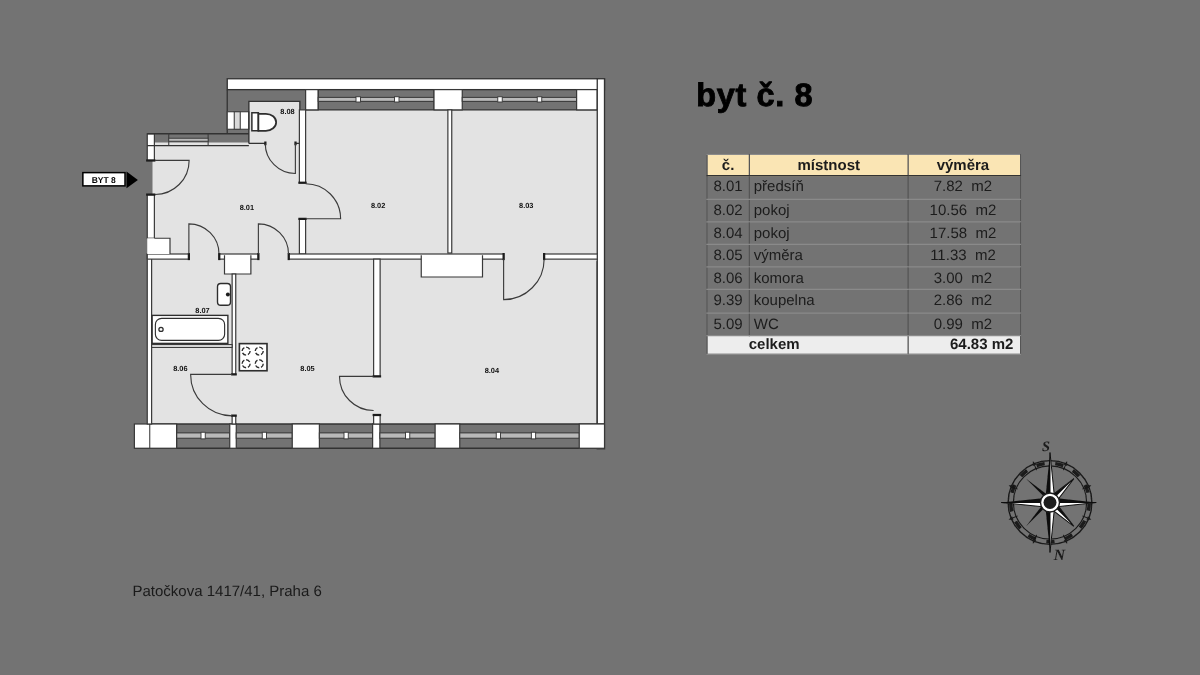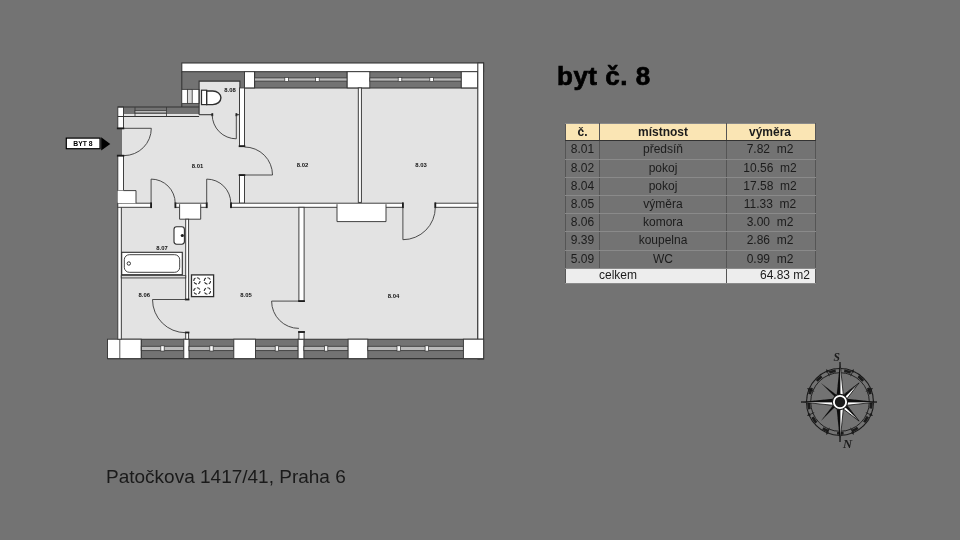--- a/index.html
+++ b/index.html
@@ -6,25 +6,25 @@
   *{box-sizing:border-box;}
   body{font-family:"Liberation Sans", sans-serif;}
   #page{position:relative;width:960px;height:540px;background:#737373;}
   svg,.tbl,#title,#addr{transform:translateZ(0);}
   svg{position:absolute;left:0;top:0;}
   .tbl{position:absolute;left:565px;top:123px;border-collapse:collapse;font-size:12px;color:#1c1c1c;}
   .tbl{border:1.6px solid #2e2e2e;}
   .tbl td{border:1px solid #8a8a8a;border-left:1px solid #555;border-right:1px solid #555;padding:0 3px;height:17.2px;line-height:17.2px;white-space:nowrap;}
   .tbl .hd td{background:#fae5b4;font-weight:bold;text-align:center;border-bottom:1.3px solid #333;height:16.4px;line-height:16.4px;}
   .tbl .c1{text-align:center;width:34px;}
-  .tbl .c2{text-align:center;width:127px;}
+  .tbl .c2{text-align:left;width:127px;}
   .tbl .c3{text-align:center;width:76px;padding-right:5px;}
-  .tbl .tot td{background:#ededed;font-weight:normal;border-top:1.3px solid #333;height:13.8px;line-height:13.8px;padding-left:33px;}
+  .tbl .tot td{background:#ededed;font-weight:bold;border-top:1.3px solid #333;height:13.8px;line-height:13.8px;padding-left:33px;}
   #title{position:absolute;left:557px;top:61px;font-size:26px;font-weight:bold;color:#000;letter-spacing:0.5px;-webkit-text-stroke:0.7px #000;}
-  #addr{position:absolute;left:106px;top:466px;font-size:19px;color:#1a1a1a;}
+  #addr{position:absolute;left:106px;top:466px;font-size:12px;color:#1a1a1a;}
 </style>
 </head>
 <body>
 <div id="page">
 
 <svg width="960" height="540" viewBox="0 0 960 540">
   <defs>
         <filter id="soft" x="-2%" y="-2%" width="104%" height="104%">
           <feGaussianBlur stdDeviation="0.38"></feGaussianBlur>
         </filter>

